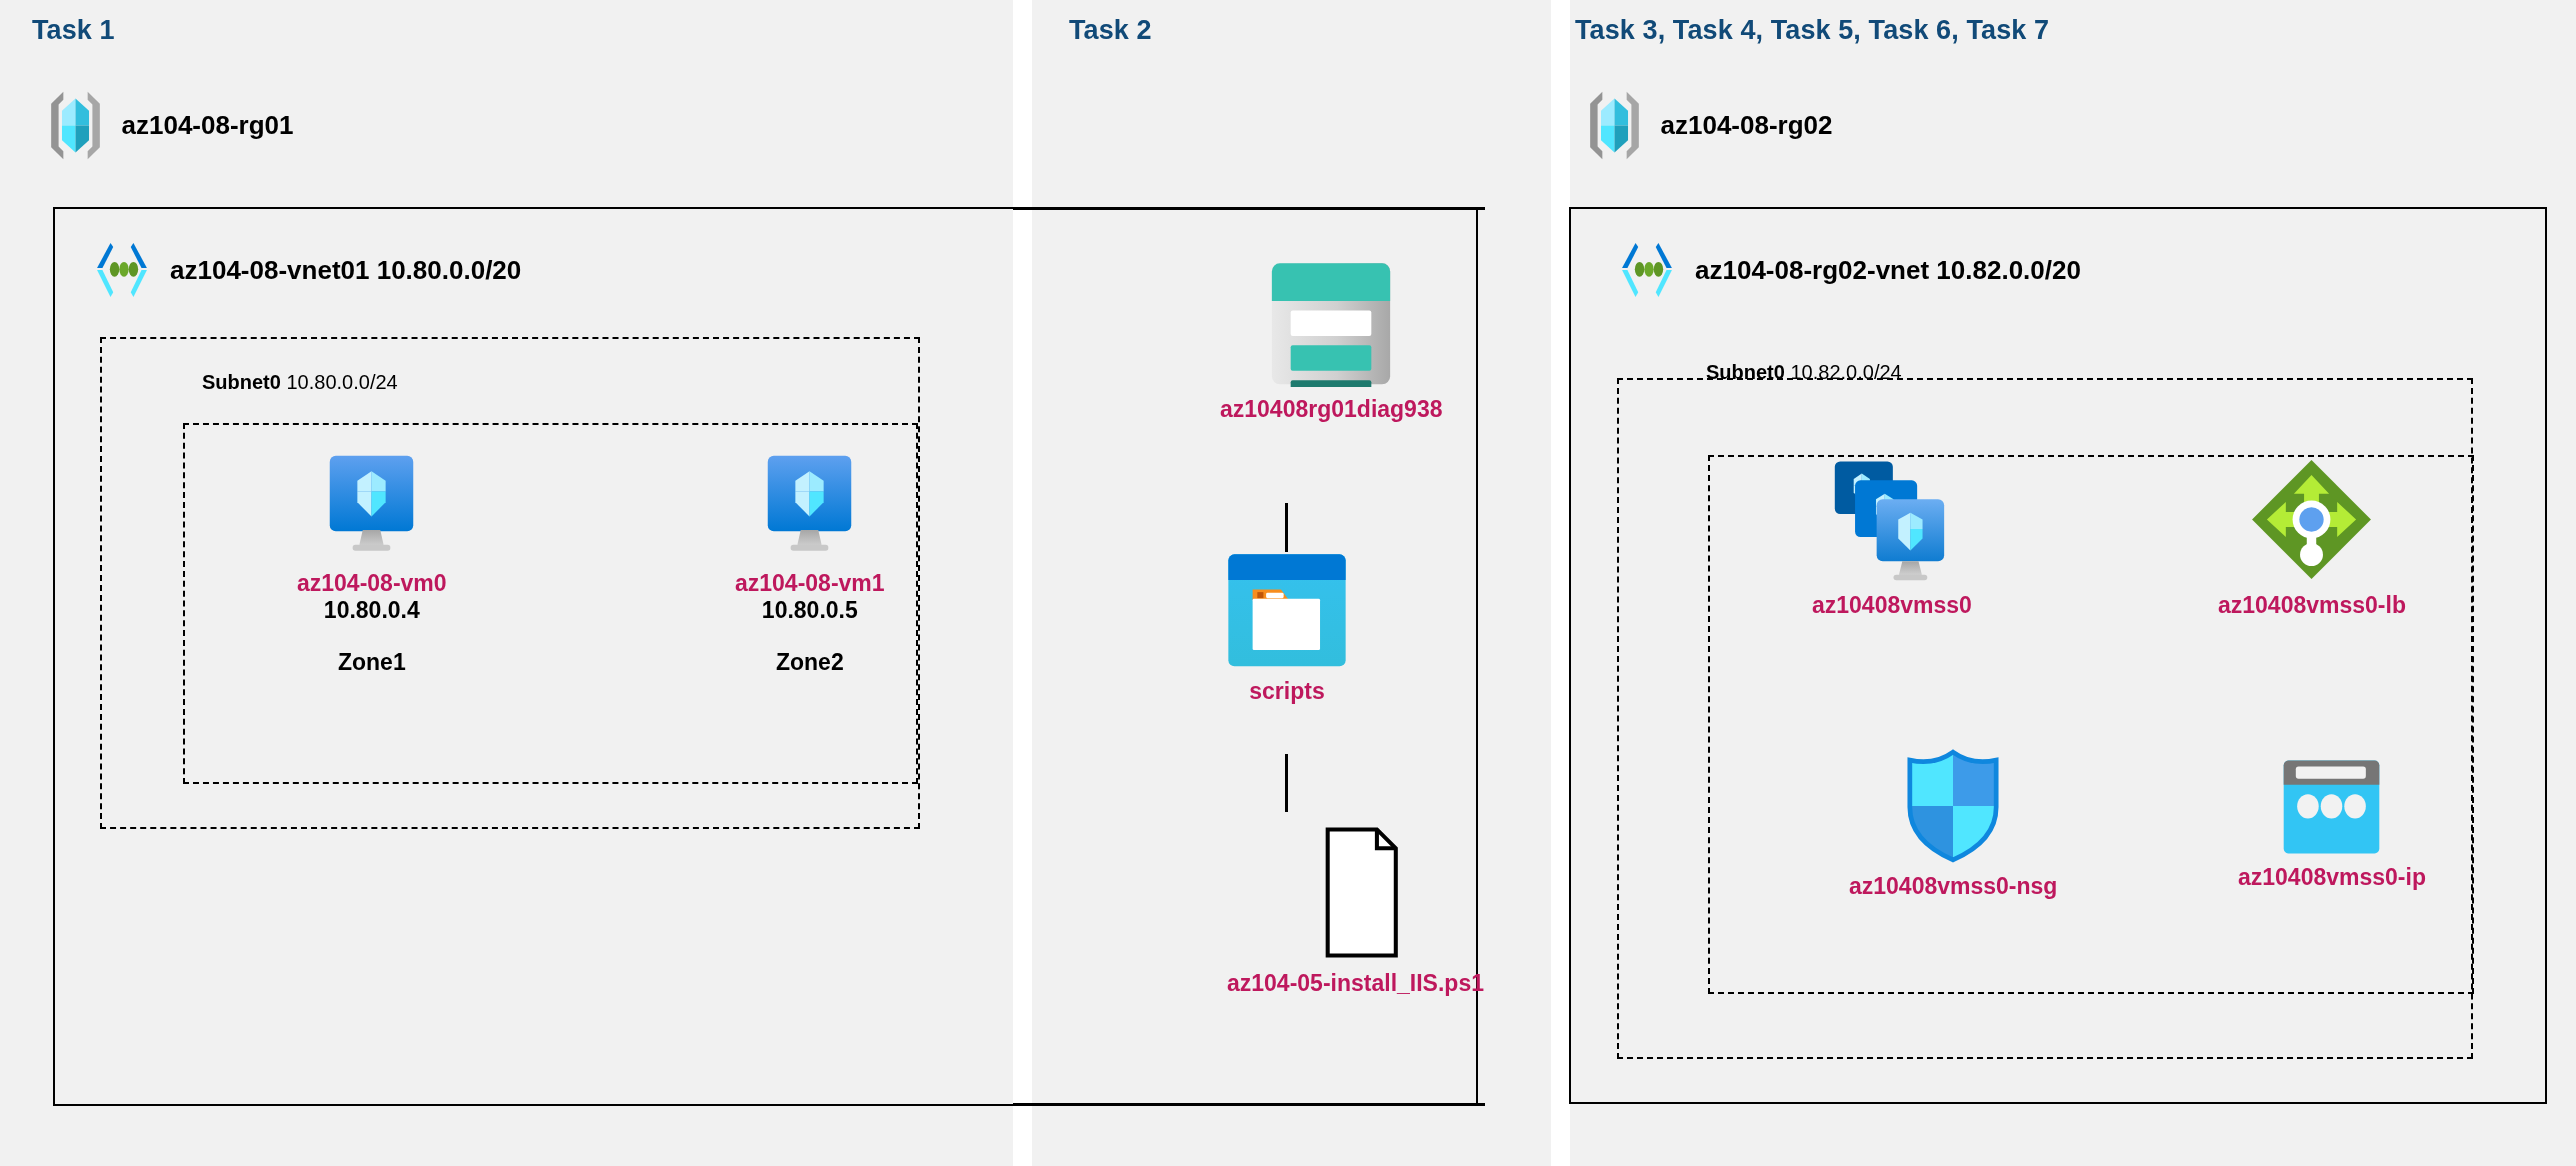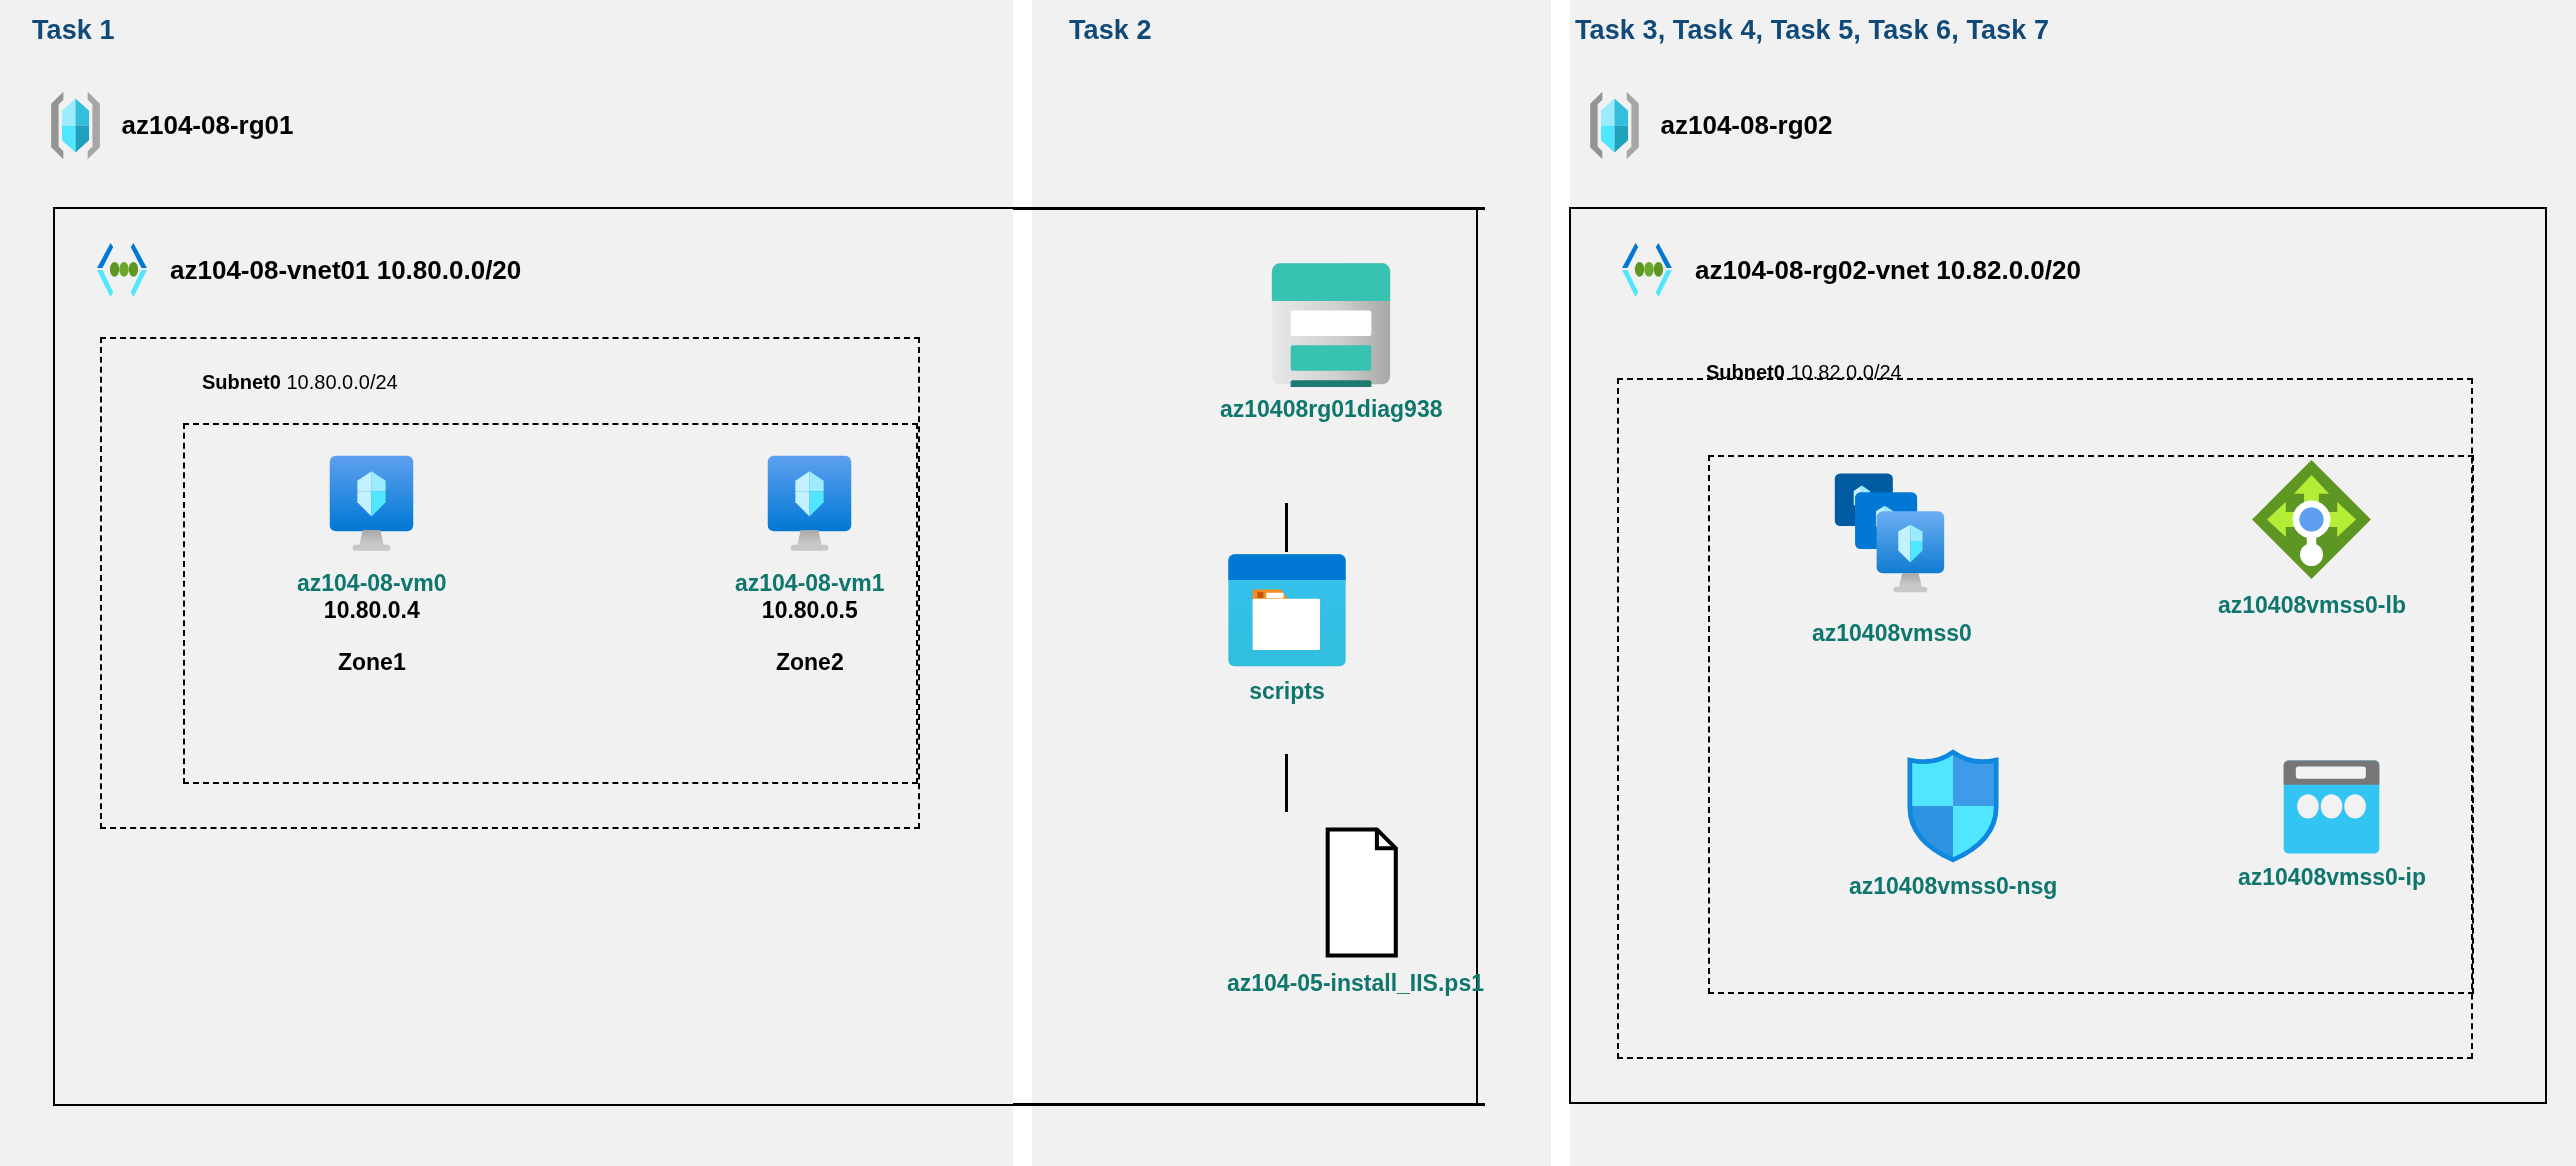--- a/index.html
+++ b/index.html
@@ -73,21 +73,21 @@
   #vnet01-row { left: 93px;  top: 241px; }
   #vnet02-row { left: 1618px; top: 241px; }
   .vnet-label { font-size: 26px; white-space: nowrap; }
   .vnet-label .bold { font-weight: bold; }
   .vnet-label .cidr { font-weight: bold; }
 
   
   .node { position: absolute; display: flex; flex-direction: column; align-items: center; }
   .node .caption {
     margin-top: 9.4px; text-align: center;
-    font-size: 23px; font-weight: bold; color: #0f766e; white-space: nowrap;
+    font-size: 23px; font-weight: bold; color: #be185d; white-space: nowrap;
     line-height: 1.16;
   }
   .node .sub {
     text-align: center; font-size: 23px; font-weight: bold; color: #000;
     white-space: nowrap; line-height: 1.2;
   }
   .node .zone {
     margin-top: 24px; text-align: right;
     font-size: 23px; font-weight: bold; color: #000000; white-space: nowrap;
   }
@@ -284,21 +284,21 @@
   <div class="node" style="left:1227px; top:826px;">
     <span>
       <svg width="118" height="135" viewBox="0 0 175 200">
         <path d="M47 5 H120 L148 33 L148 192 H47 Z" fill="#FFFFFF" stroke="#000000" stroke-width="6" stroke-linejoin="miter"></path>
         <path d="M120 5 L120 33 L148 33" fill="none" stroke="#000000" stroke-width="6" stroke-linejoin="miter"></path>
       </svg>
     </span>
     <span class="caption">az104-05-install_IIS.ps1</span>
   </div>
 
-  <div class="node" style="left:1812px; top:468px;gap:16px;">
+  <div class="node" style="left:1812px; top:456px;">
     <span>
       <svg width="135" height="127" viewBox="0 0 200 188">
         <defs>
           <linearGradient id="vss3" x1="0" y1="0" x2="0" y2="1">
             <stop offset="0" stop-color="#6CAEF2"></stop>
               <stop offset="1" stop-color="#0F7CD1"></stop>
           </linearGradient>
           <linearGradient id="vssStand" x1="0" y1="0" x2="0" y2="1">
             <stop offset="0" stop-color="#A6A6A6"></stop>
               <stop offset="1" stop-color="#D6D6D6"></stop>

